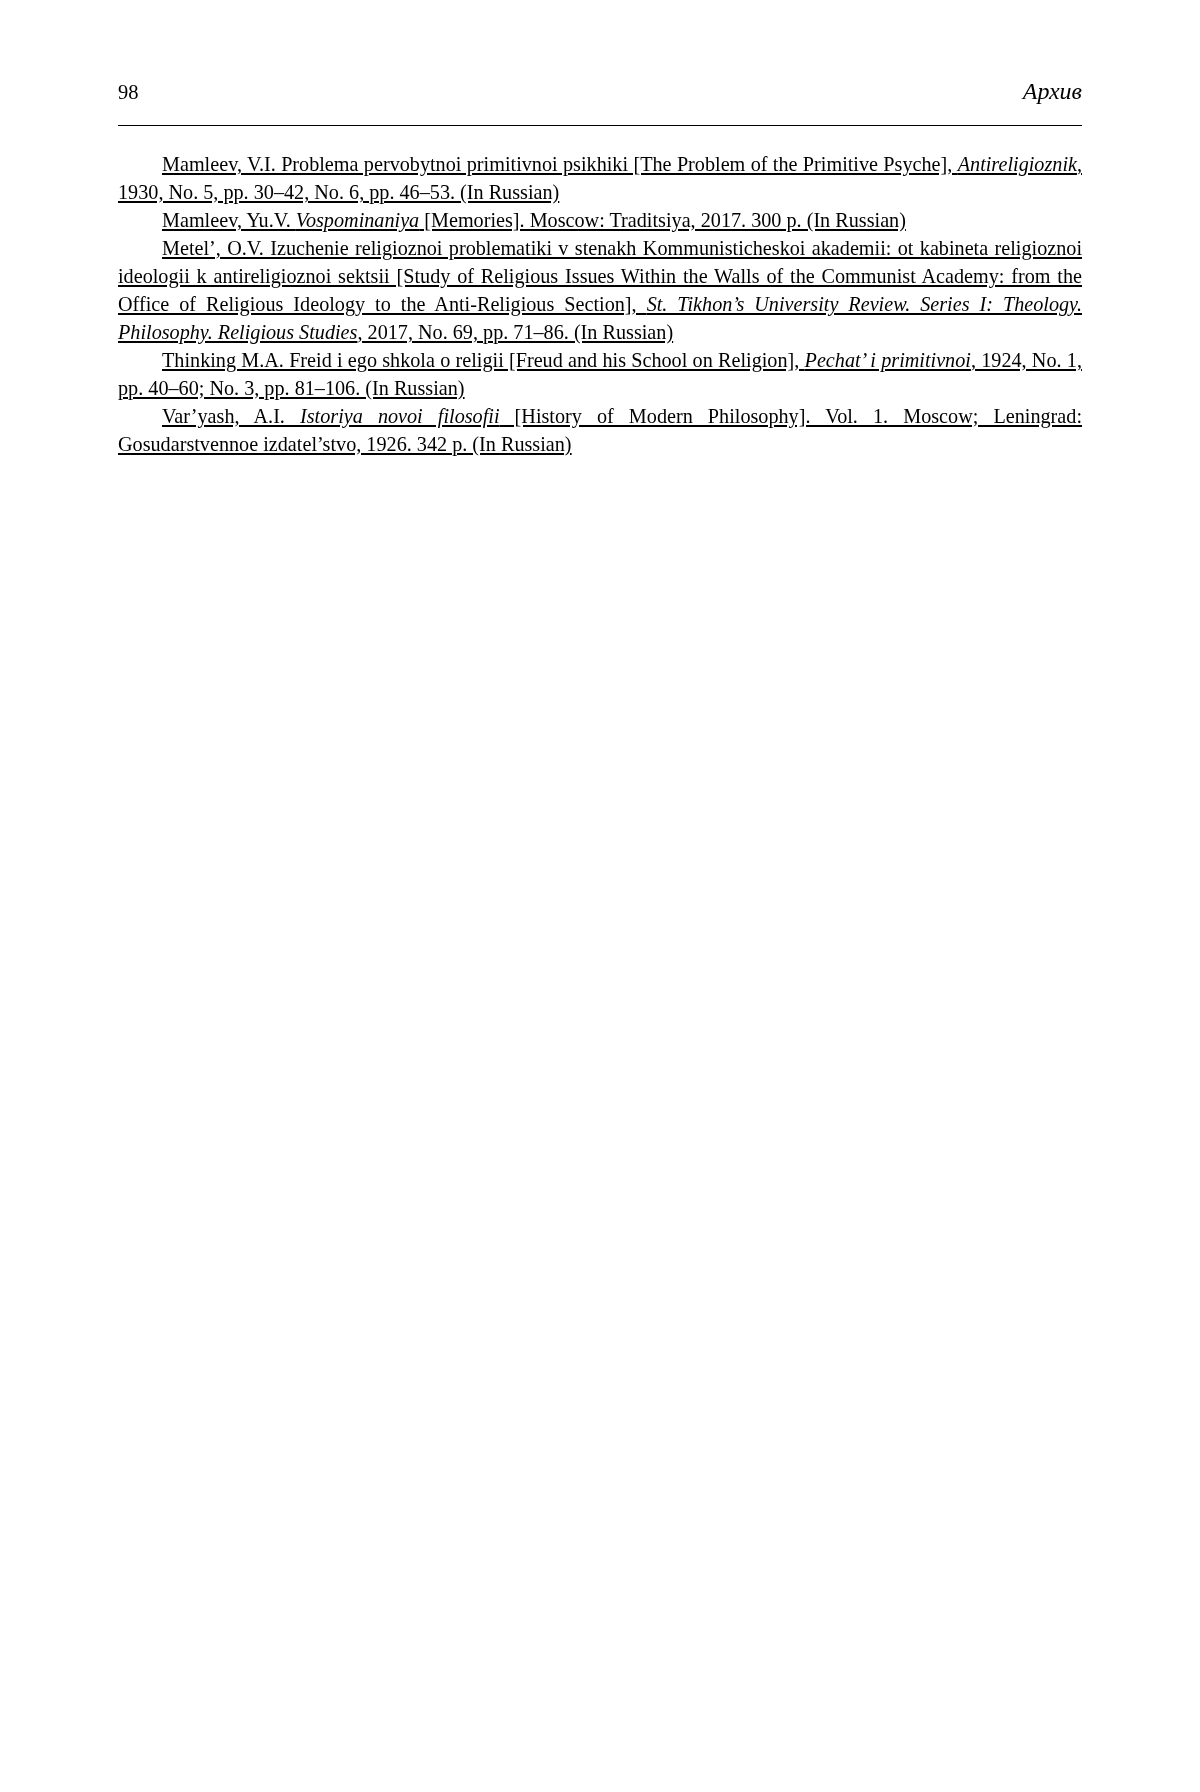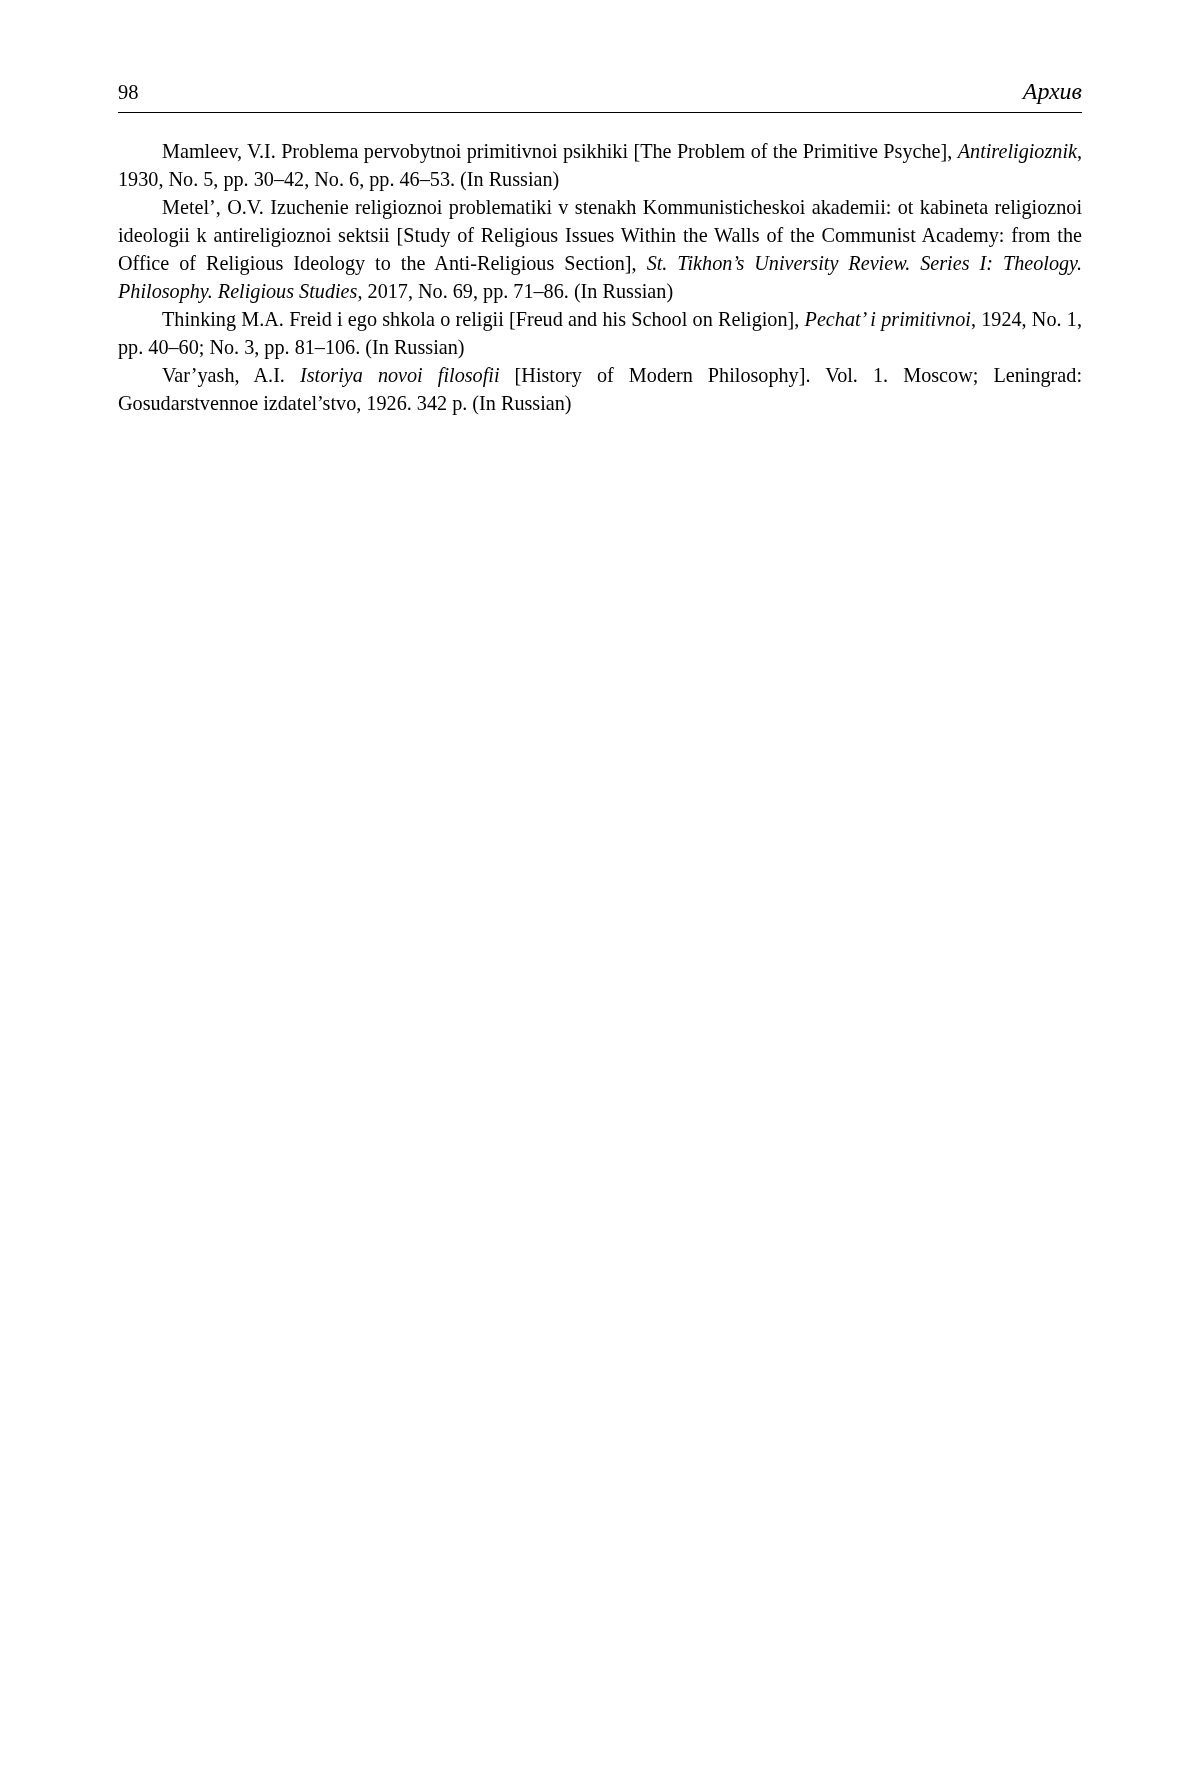--- a/index.html
+++ b/index.html
@@ -20,37 +20,38 @@
     position: absolute;
     left: 118px;
     top: 78px;
     width: 964px;
   }
   .running-head {
     display: flex;
     justify-content: space-between;
     align-items: baseline;
     font-size: 20.5px;
-    padding-bottom: 7px;
+    padding-bottom: 20px;
     border-bottom: 1.4px solid #000000;
   }
   .folio {
     font-family: "Liberation Serif", serif;
   }
   .head-right {
     font-family: "Liberation Serif", serif;
     font-style: italic;
     font-size: 24px;
   }
   .refs {
     margin-top: 25px;
     font-size: 20.2px;
     line-height: 1.385;
     text-align: justify;
     text-justify: inter-word;
+    text-decoration: underline;
   }
   .ref {
     margin: 0;
     text-indent: 44px;
   }
   .it {
     font-style: italic;
   }
 </style>
 </head>
@@ -59,19 +60,20 @@
 <div class="page">
   <div class="content">
 
     <div class="running-head">
       <span class="folio">98</span>
       <span class="head-right">Архив</span>
     </div>
 
     <div class="refs">
         <p class="ref"><span>Mamleev, V.I. Problema pervobytnoi primitivnoi psikhiki [The Problem of the Primitive Psyche], </span><span class="it">Antireligioznik</span><span>, 1930, No. 5, pp. 30–42, No. 6, pp. 46–53. (In Russian)</span></p>
+        <p class="ref"><span>Mamleev, Yu.V. </span><span class="it">Vospominaniya</span><span> [Memories]. Moscow: Traditsiya, 2017. 300 p. (In Russian)</span></p>
         <p class="ref"><span>Metel’, O.V. Izuchenie religioznoi problematiki v stenakh Kommunisticheskoi akademii: ot kabineta religioznoi ideologii k antireligioznoi sektsii [Study of Religious Issues Within the Walls of the Communist Academy: from the Office of Religious Ideology to the Anti-Religious Section], </span><span class="it">St. Tikhon’s University Review. Series I: Theology. Philosophy. Religious Studies</span><span>, 2017, No. 69, pp. 71–86. (In Russian)</span></p>
         <p class="ref"><span>Thinking M.A. Freid i ego shkola o religii [Freud and his School on Religion], </span><span class="it">Pechat’ i primitivnoi</span><span>, 1924, No. 1, pp. 40–60; No. 3, pp. 81–106. (In Russian)</span></p>
         <p class="ref"><span>Var’yash, A.I. </span><span class="it">Istoriya novoi filosofii</span><span> [History of Modern Philosophy]. Vol. 1. Moscow; Leningrad: Gosudarstvennoe izdatel’stvo, 1926. 342 p. (In Russian)</span></p>
       </div>
 
   </div>
 </div>
 
 </body></html>

